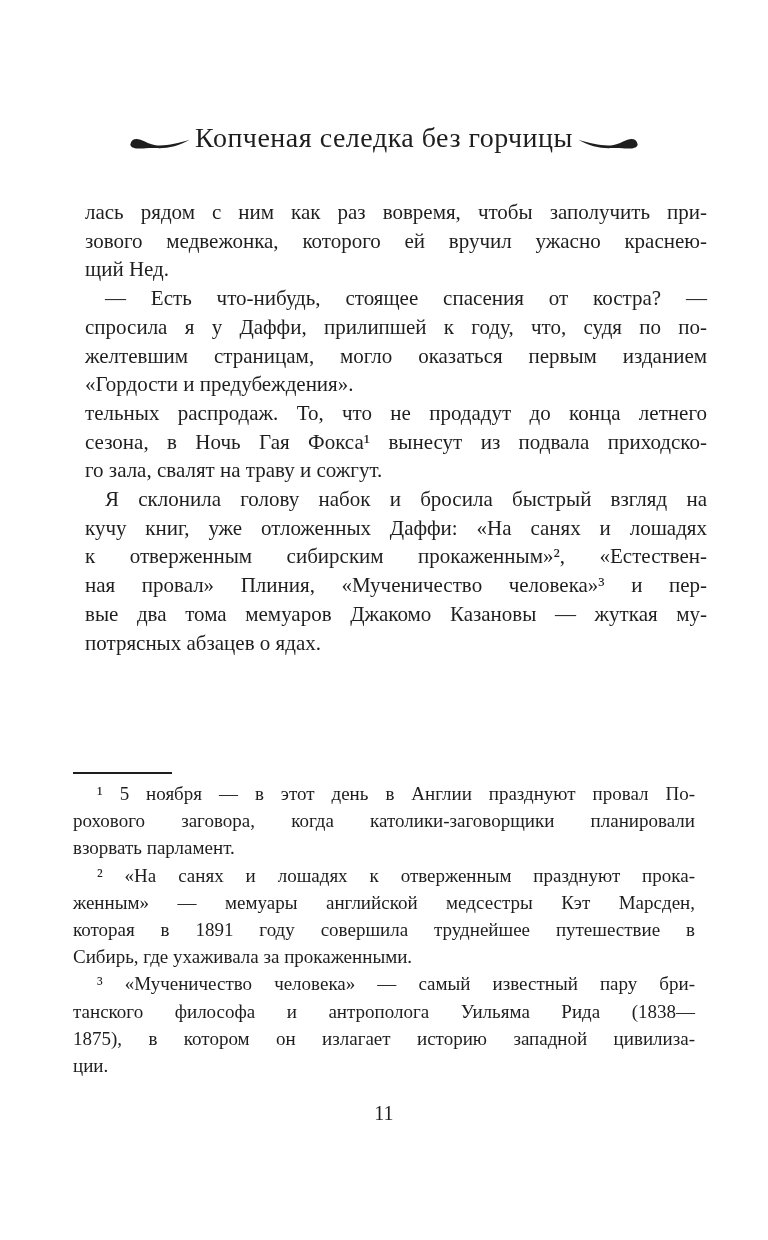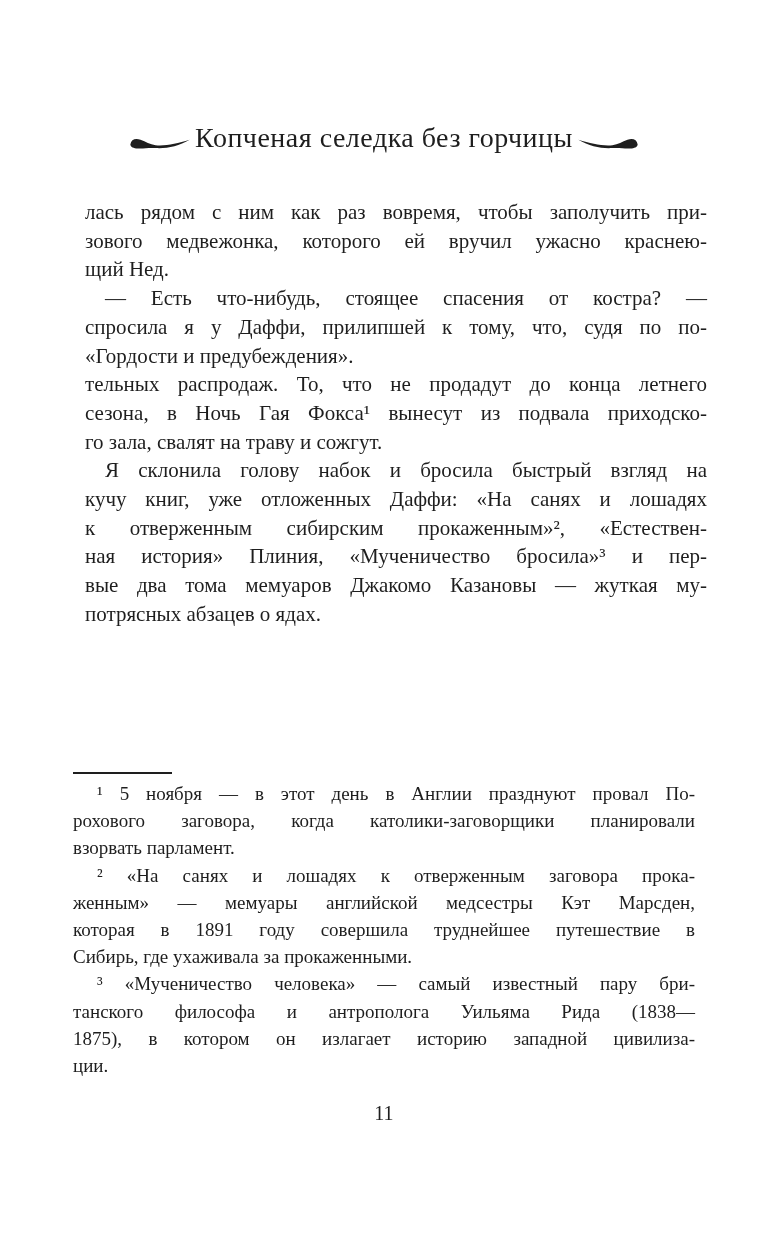--- a/index.html
+++ b/index.html
@@ -92,48 +92,49 @@
   </div>
 
   <div class="body-text">
       <div>
         <div class="line">лась рядом с ним как раз вовремя, чтобы заполучить при-</div>
         <div class="line">зового медвежонка, которого ей вручил ужасно краснею-</div>
         <div class="line last">щий Нед.</div>
       </div>
       <div>
         <div class="line indent">— Есть что-нибудь, стоящее спасения от костра? —</div>
-        <div class="line">спросила я у Даффи, прилипшей к тому, что, судя по по-</div>
+        <div class="line">спросила я у Даффи, прилипшей к году, что, судя по по-</div>
+        <div class="line">желтевшим страницам, могло оказаться первым изданием</div>
         <div class="line last">«Гордости и предубеждения».</div>
       </div>
       <div>
         <div class="line">тельных распродаж. То, что не продадут до конца летнего</div>
         <div class="line">сезона, в Ночь Гая Фокса¹ вынесут из подвала приходско-</div>
         <div class="line last">го зала, свалят на траву и сожгут.</div>
       </div>
       <div>
         <div class="line indent">Я склонила голову набок и бросила быстрый взгляд на</div>
         <div class="line">кучу книг, уже отложенных Даффи: «На санях и лошадях</div>
         <div class="line">к отверженным сибирским прокаженным»², «Естествен-</div>
-        <div class="line">ная история» Плиния, «Мученичество бросила»³ и пер-</div>
+        <div class="line">ная провал» Плиния, «Мученичество человека»³ и пер-</div>
         <div class="line">вые два тома мемуаров Джакомо Казановы — жуткая му-</div>
         <div class="line last">потрясных абзацев о ядах.</div>
       </div>
     </div>
 
   <div class="footnote-separator"></div>
 
   <div class="footnotes">
       <div>
         <div class="line indent">¹ 5 ноября — в этот день в Англии празднуют провал По-</div>
         <div class="line">рохового заговора, когда католики-заговорщики планировали</div>
         <div class="line last">взорвать парламент.</div>
       </div>
       <div>
-        <div class="line indent">² «На санях и лошадях к отверженным заговора прока-</div>
+        <div class="line indent">² «На санях и лошадях к отверженным празднуют прока-</div>
         <div class="line">женным» — мемуары английской медсестры Кэт Марсден,</div>
         <div class="line">которая в 1891 году совершила труднейшее путешествие в</div>
         <div class="line last">Сибирь, где ухаживала за прокаженными.</div>
       </div>
       <div>
         <div class="line indent">³ «Мученичество человека» — самый известный пару бри-</div>
         <div class="line">танского философа и антрополога Уильяма Рида (1838—</div>
         <div class="line">1875), в котором он излагает историю западной цивилиза-</div>
         <div class="line last">ции.</div>
       </div>

